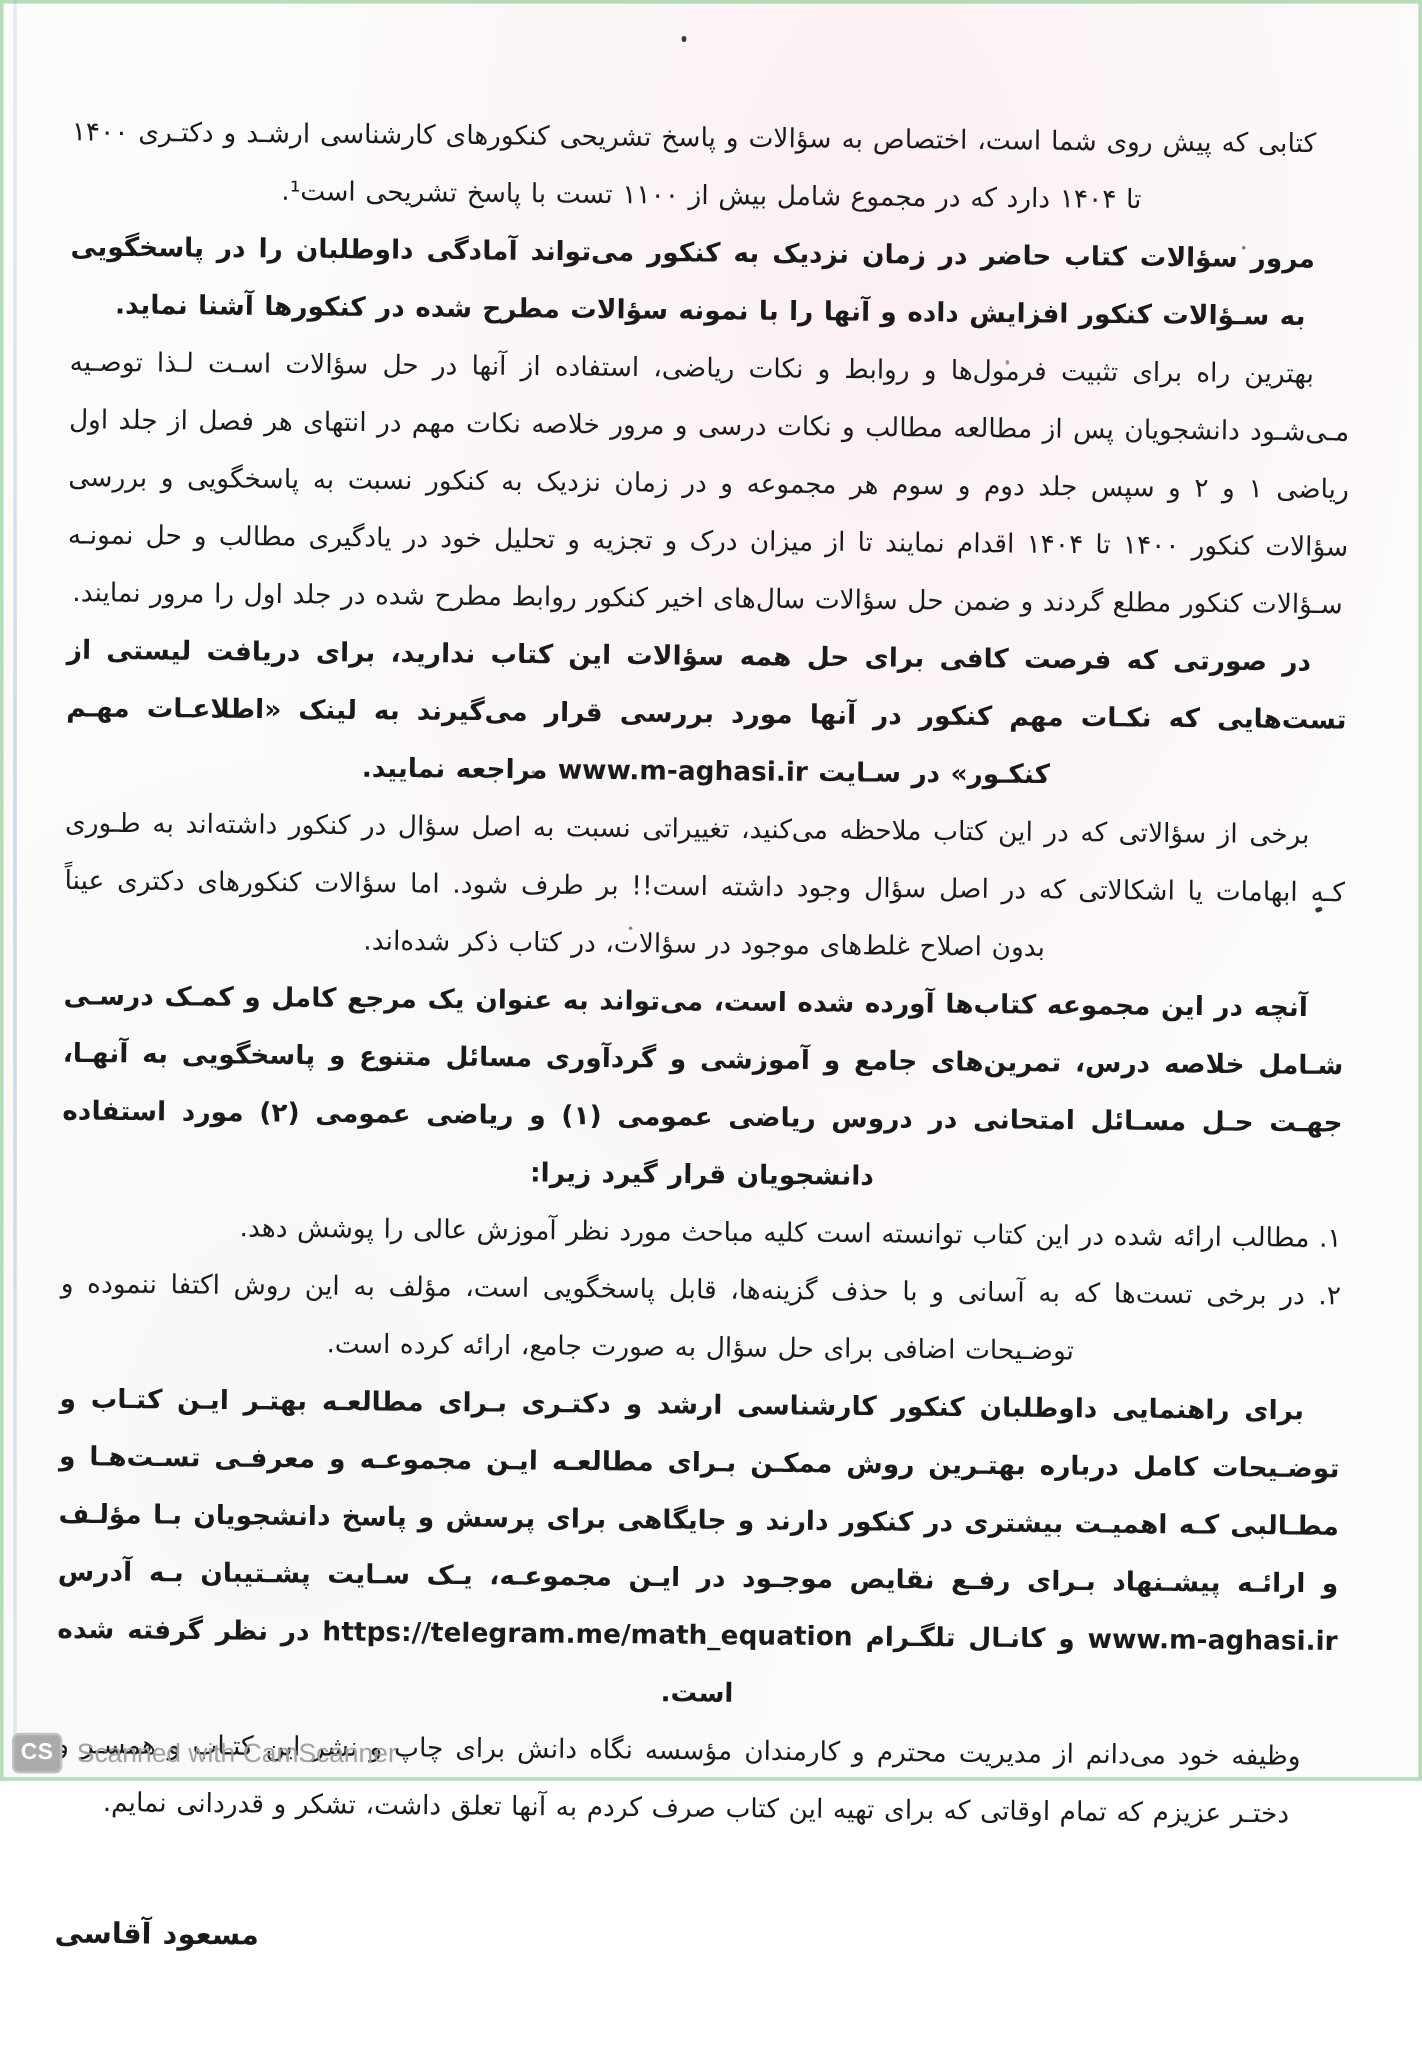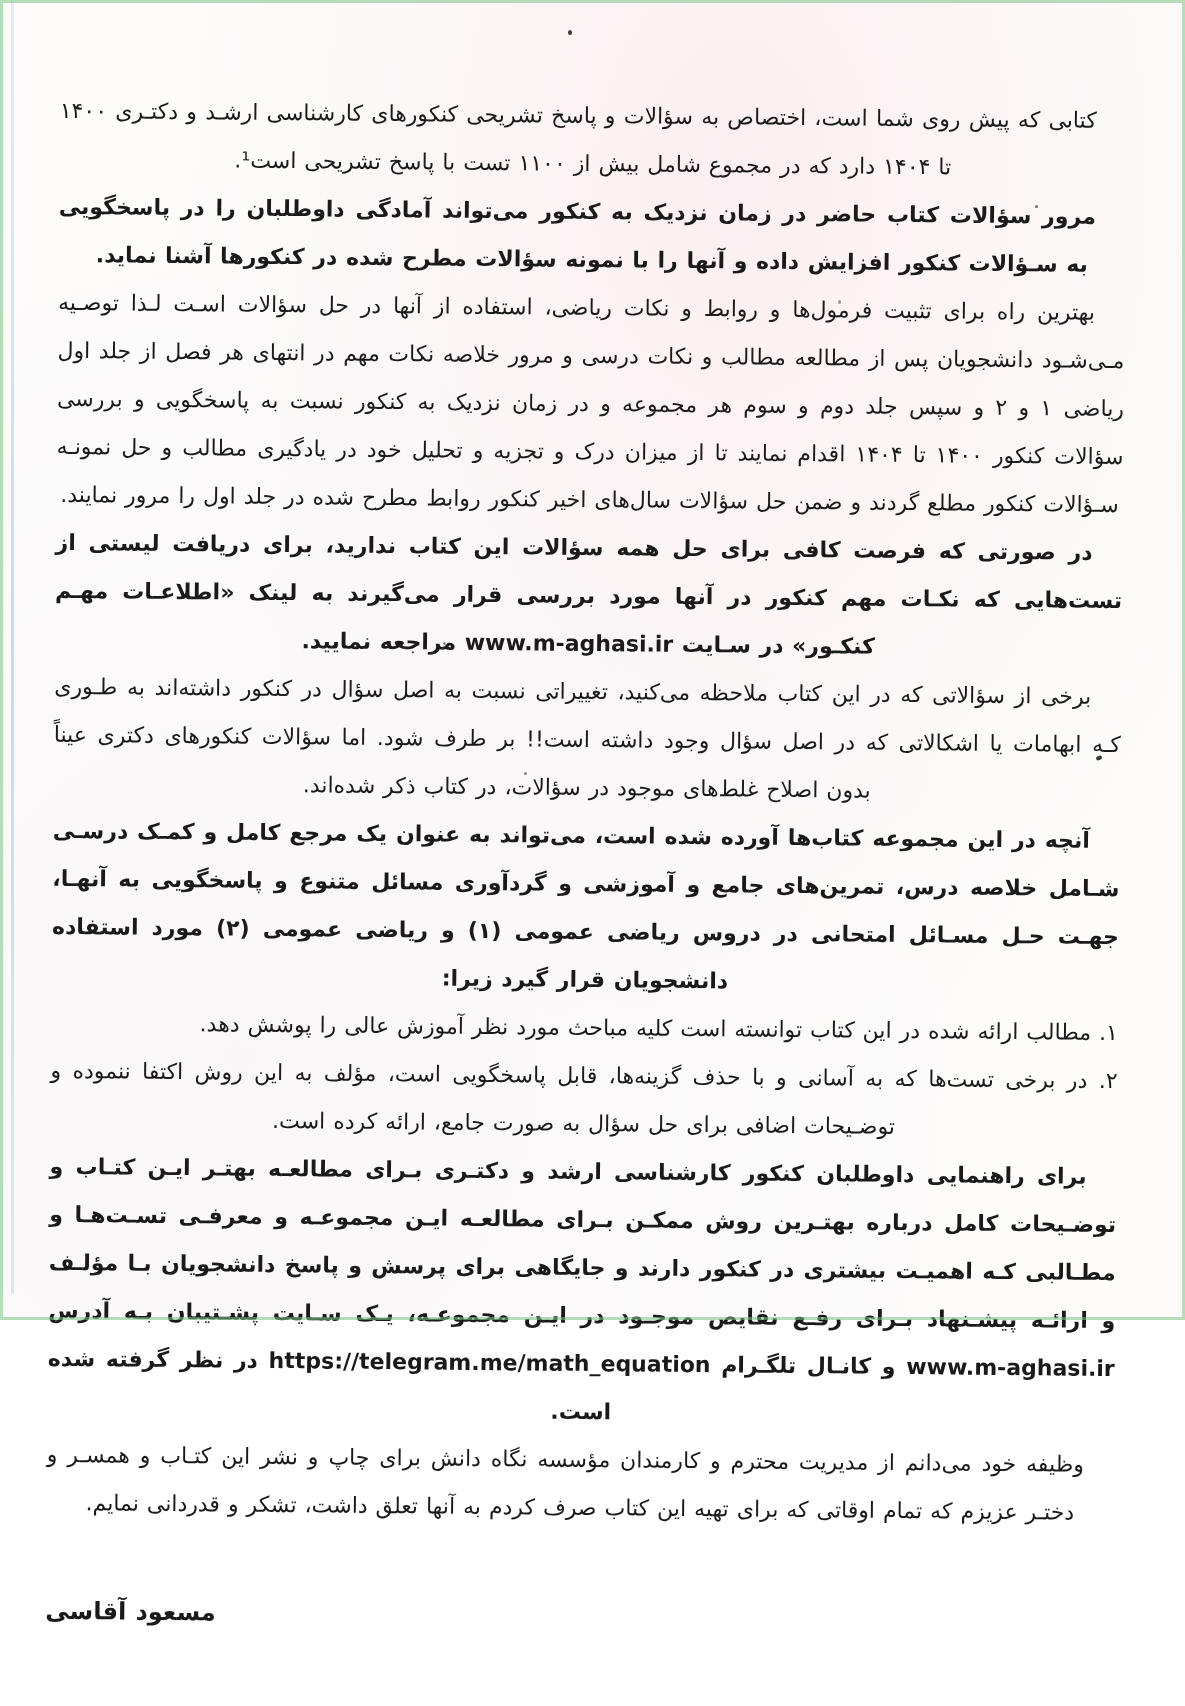--- a/index.html
+++ b/index.html
@@ -2,21 +2,21 @@
 <html lang="fa"><head>
 <meta charset="utf-8">
 <style>
   html,body{margin:0;padding:0;}
   body{
     width:1185px;height:1706px;overflow:hidden;
     font-family:"DejaVu Sans",sans-serif;
     background:#ffffff;
   }
   .page{
-    position:relative;width:1185px;height:1320px;
+    position:relative;width:1185px;height:1484px;
     background:
       radial-gradient(ellipse at 62% 14%, rgba(250,238,241,.9) 0%, rgba(253,252,251,0) 55%),
       radial-gradient(ellipse at 20% 80%, rgba(248,245,248,.8) 0%, rgba(253,253,252,0) 60%),
       #fdfcfb;
   }
   
   .frame-border{
     position:absolute;inset:0;pointer-events:none;
     border:3px solid rgba(122,196,130,.55);
     box-sizing:border-box;
@@ -96,16 +96,20 @@
     <p class="para signature">مسعود آقاسی</p>
   </div>
 
   <div class="speck s1"></div>
   <div class="speck s2"></div>
   <div class="speck s3"></div>
   <div class="speck s4"></div>
   <div class="speck s5"></div>
   <div class="speck s6"></div>
 
+  <div class="footer">
+    <div class="cs-logo">CS</div>
+    <div class="cs-text">Scanned with CamScanner</div>
+  </div>
 
   <div class="left-scan-line"></div>
   <div class="frame-border"></div>
 </div>
 
 </body></html>

